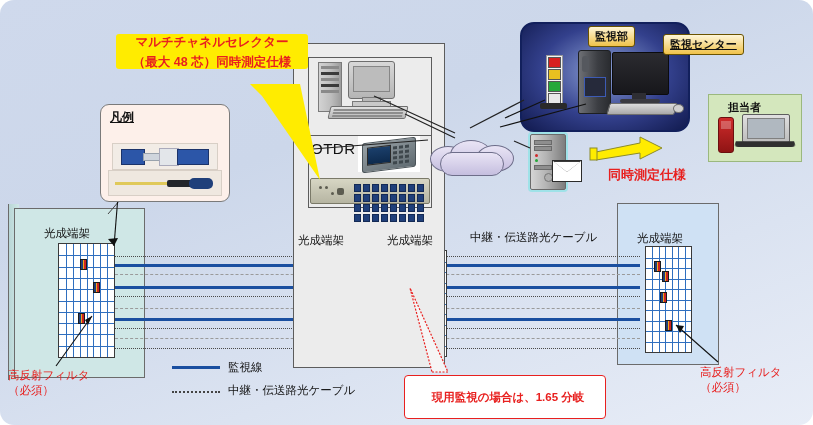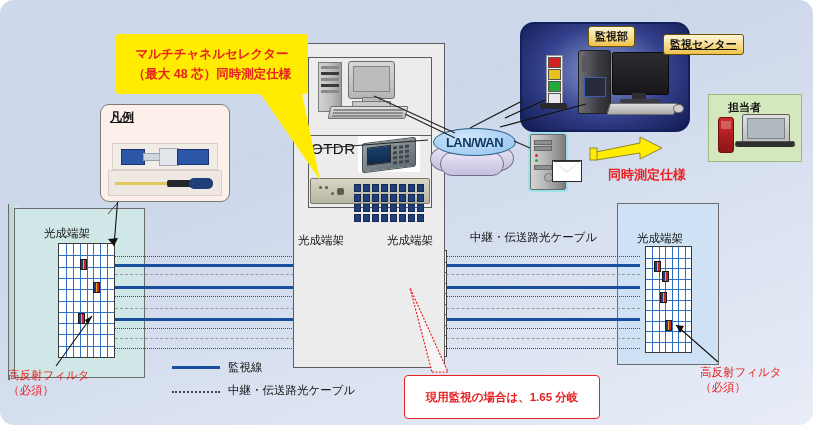--- a/index.html
+++ b/index.html
@@ -194,21 +194,21 @@
     border-left:14px solid transparent;border-right:14px solid transparent;border-top:11px solid #3a3a3a;
   }
   .envelope:after{
     content:"";position:absolute;left:1px;top:1px;width:0;height:0;
     border-left:13px solid transparent;border-right:13px solid transparent;border-top:10px solid #ffffff;
   }
   #alert-text{left:608px;top:166px;font-size:13px;color:#e8201f;font-weight:bold;white-space:nowrap;}
 
   
   #callout-yellow{
-    left:116px;top:34px;width:192px;height:60px;
+    left:116px;top:34px;width:192px;height:35px;
     background:#ffec00;border-radius:3px;
     display:flex;flex-direction:column;align-items:center;justify-content:center;
   }
   #callout-yellow span{font-size:12.5px;color:#e8201f;font-weight:bold;line-height:20px;white-space:nowrap;}
 
   
   #legend-box{
     left:100px;top:104px;width:128px;height:96px;
     background:#fdf0ea;border:1.6px solid #7a7a7a;border-radius:9px;
   }
@@ -230,21 +230,21 @@
     background:#efe8e0;border:1px solid #d8cfc6;
   }
   #photo-patch .fiber{position:absolute;left:6px;top:11px;width:56px;height:3px;background:#e0c95a;}
   #photo-patch .tip{position:absolute;left:58px;top:9px;width:26px;height:7px;background:#23262b;border-radius:2px;}
   #photo-patch .grip{position:absolute;left:80px;top:7px;width:24px;height:11px;background:#1f3f7a;border-radius:5px;}
 
   
   #callout-red{
     left:404px;top:375px;width:194px;height:42px;
     background:#ffffff;border:1.6px solid #e8201f;border-radius:4px;
-    display:flex;flex-direction:column;align-items:center;justify-content:center;
+    display:flex;flex-direction:column;align-items:center;justify-content:center;padding-left:6px;
   }
   #callout-red span{font-size:11.5px;color:#e8201f;font-weight:bold;line-height:18px;white-space:nowrap;}
 
   
   .frame-label{font-size:11.5px;color:#111;white-space:nowrap;}
   #fl-1{left:44px;top:226px;}
   #fl-2{left:298px;top:233px;}
   #fl-3{left:387px;top:233px;}
   #fl-4{left:637px;top:231px;}
   #cable-label{left:470px;top:230px;font-size:11.5px;color:#111;white-space:nowrap;}
@@ -501,23 +501,20 @@
       <div class="scr"></div>
     </div>
   <div class="abs laptop-base"></div>
 
   <div class="abs" id="cloud">
     <div class="puff" style="left:2px;top:20px;width:34px;height:24px;"></div>
     <div class="puff" style="left:22px;top:14px;width:40px;height:28px;"></div>
     <div class="puff" style="left:48px;top:19px;width:36px;height:25px;"></div>
     <div class="puff" style="left:12px;top:26px;width:62px;height:22px;border-radius:14px;"></div>
   </div>
-  <div class="abs" id="cloud-ellipse">
-    <span id="cloud-label">LAN/WAN</span>
-  </div>
 
   <div class="abs" id="mail-server">
     <div class="bay" style="top:5px"></div>
     <div class="bay" style="top:11px"></div>
     <div class="dot" style="top:19px;background:#cf2b2b"></div>
     <div class="dot" style="top:24px;background:#25a83a"></div>
     <div class="bay" style="top:30px"></div>
     <div class="dot" style="top:38px;left:13px;width:7px;height:7px;background:#aeaeae;border:1px solid #777;"></div>
   </div>
   <div class="abs envelope"></div>

